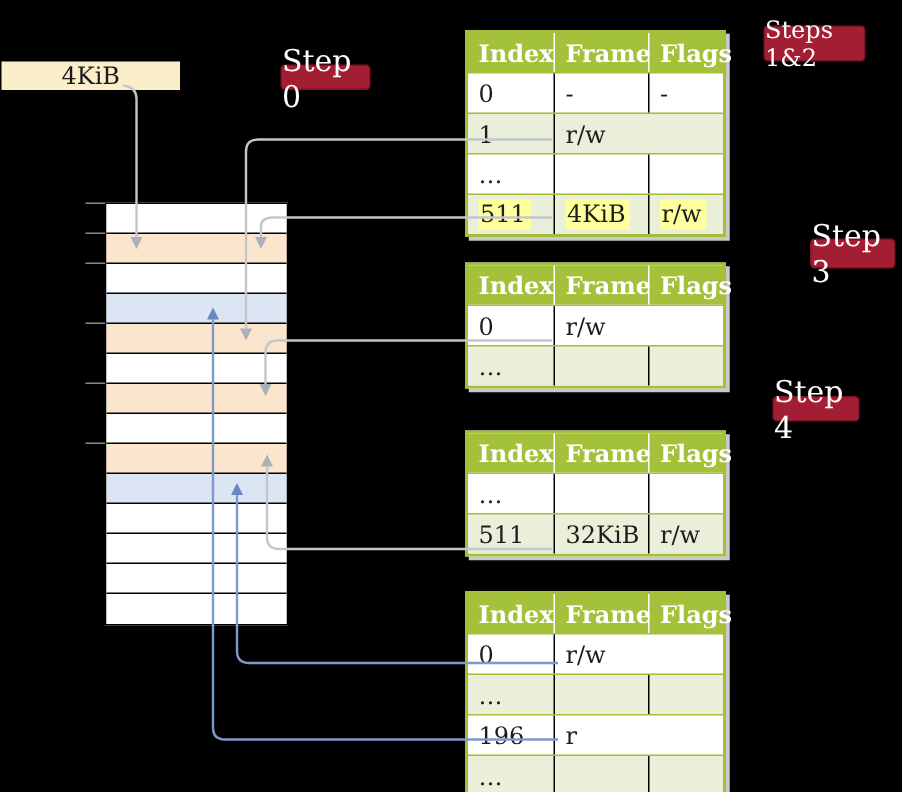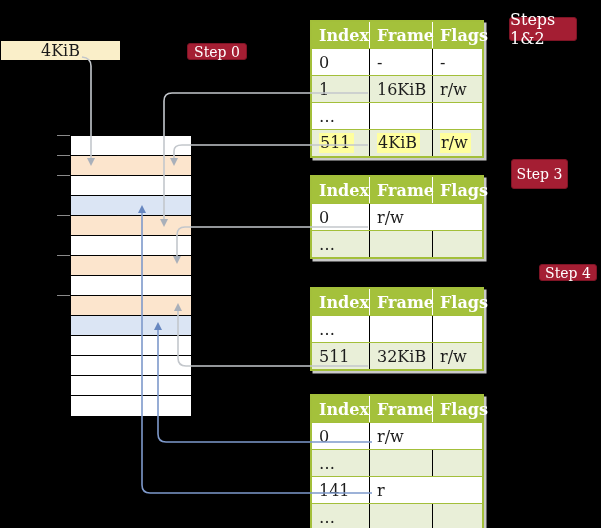--- a/index.html
+++ b/index.html
@@ -10,26 +10,26 @@
   
   .regbox{
     position:absolute;left:1px;top:41px;width:119px;height:19px;
     background:#faefc9;color:#1a1a1a;font-size:16px;
     display:flex;align-items:center;justify-content:center;
   }
   
   .badge{
     position:absolute;background:#a41e33;border:1px solid #7e1425;border-radius:3px;
     color:#fff;display:flex;align-items:center;justify-content:center;
-    font-size:14px;box-sizing:border-box;
+    font-size:20px;box-sizing:border-box;
   }
   .badge.b-steps12{left:509px;top:17px;width:68px;height:24px;font-size:16px;}
   .badge.b-step0{left:187px;top:43px;width:60px;height:17px;}
-  .badge.b-step3{left:511px;top:159px;width:57px;height:30px;}
-  .badge.b-step4{left:515px;top:264px;width:58px;height:17px;margin-left:24px;}
+  .badge.b-step3{left:540px;top:159px;width:57px;height:20px;}
+  .badge.b-step4{left:515px;top:264px;width:58px;height:17px;}
   
   .memory{
     position:absolute;left:70px;top:135px;width:120px;height:280px;
     border:1px solid #000;background:#fff;box-sizing:content-box;
   }
   .mem-row{width:100%;height:20px;box-sizing:border-box;border-bottom:1px solid #000;}
   .mem-row:last-child{border-bottom:none;}
   .mem-row.free{background:#ffffff;}
   .mem-row.pagetable{background:#fce5cd;}
   .mem-row.data{background:#dbe5f4;}
@@ -116,21 +116,20 @@
           <div class="cell">Frame</div>
           <div class="cell">Flags</div>
         </div>
         <div class="trow">
           <div class="cell">0</div>
           <div class="cell">-</div>
           <div class="cell">-</div>
         </div>
         <div class="trow shaded">
           <div class="cell">1</div>
-          <div class="cell">16KiB</div>
           <div class="cell">r/w</div>
         </div>
         <div class="trow">
           <div class="cell">…</div>
           <div class="cell"></div>
           <div class="cell"></div>
         </div>
         <div class="trow shaded">
           <div class="cell">
             <span class="hl">511</span>
@@ -185,21 +184,21 @@
         <div class="trow">
           <div class="cell">0</div>
           <div class="cell">r/w</div>
         </div>
         <div class="trow shaded">
           <div class="cell">…</div>
           <div class="cell"></div>
           <div class="cell"></div>
         </div>
         <div class="trow">
-          <div class="cell">141</div>
+          <div class="cell">196</div>
           <div class="cell">r</div>
         </div>
         <div class="trow shaded">
           <div class="cell">…</div>
           <div class="cell"></div>
           <div class="cell"></div>
         </div>
       </div>
     </div>
 

